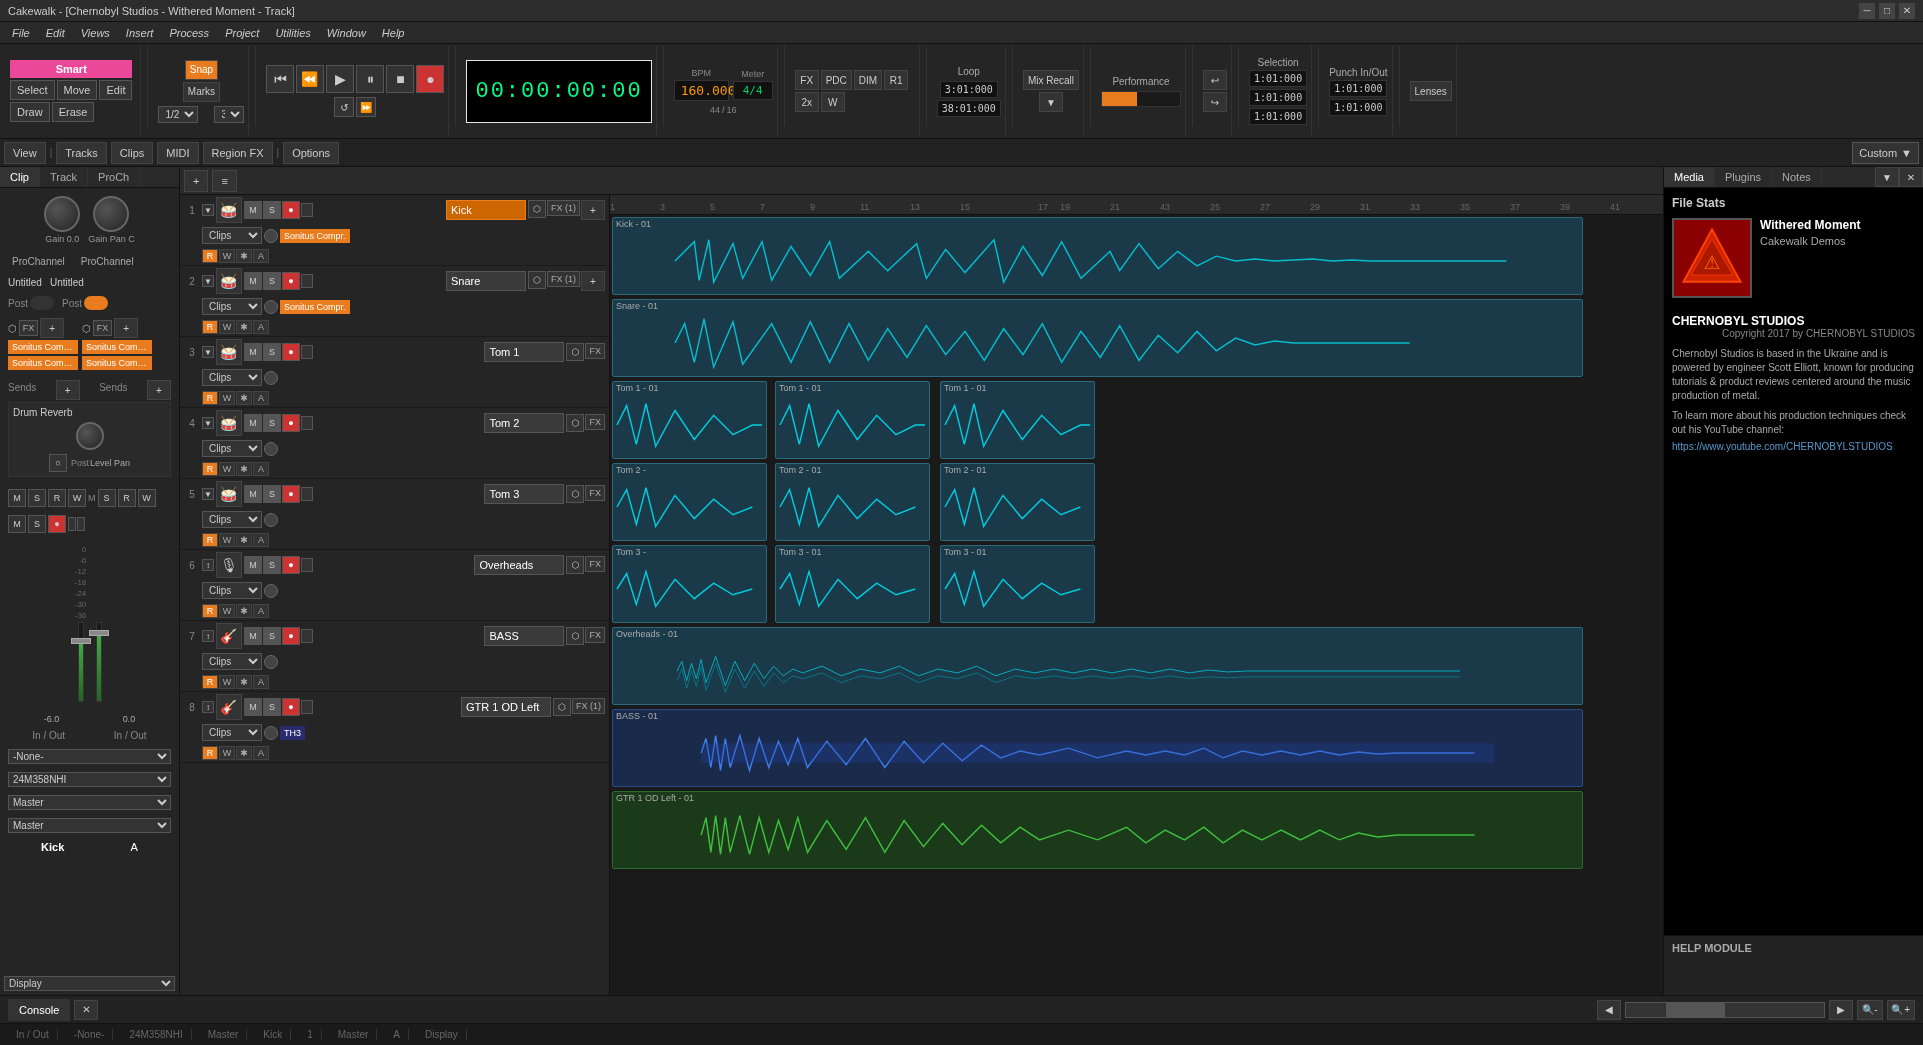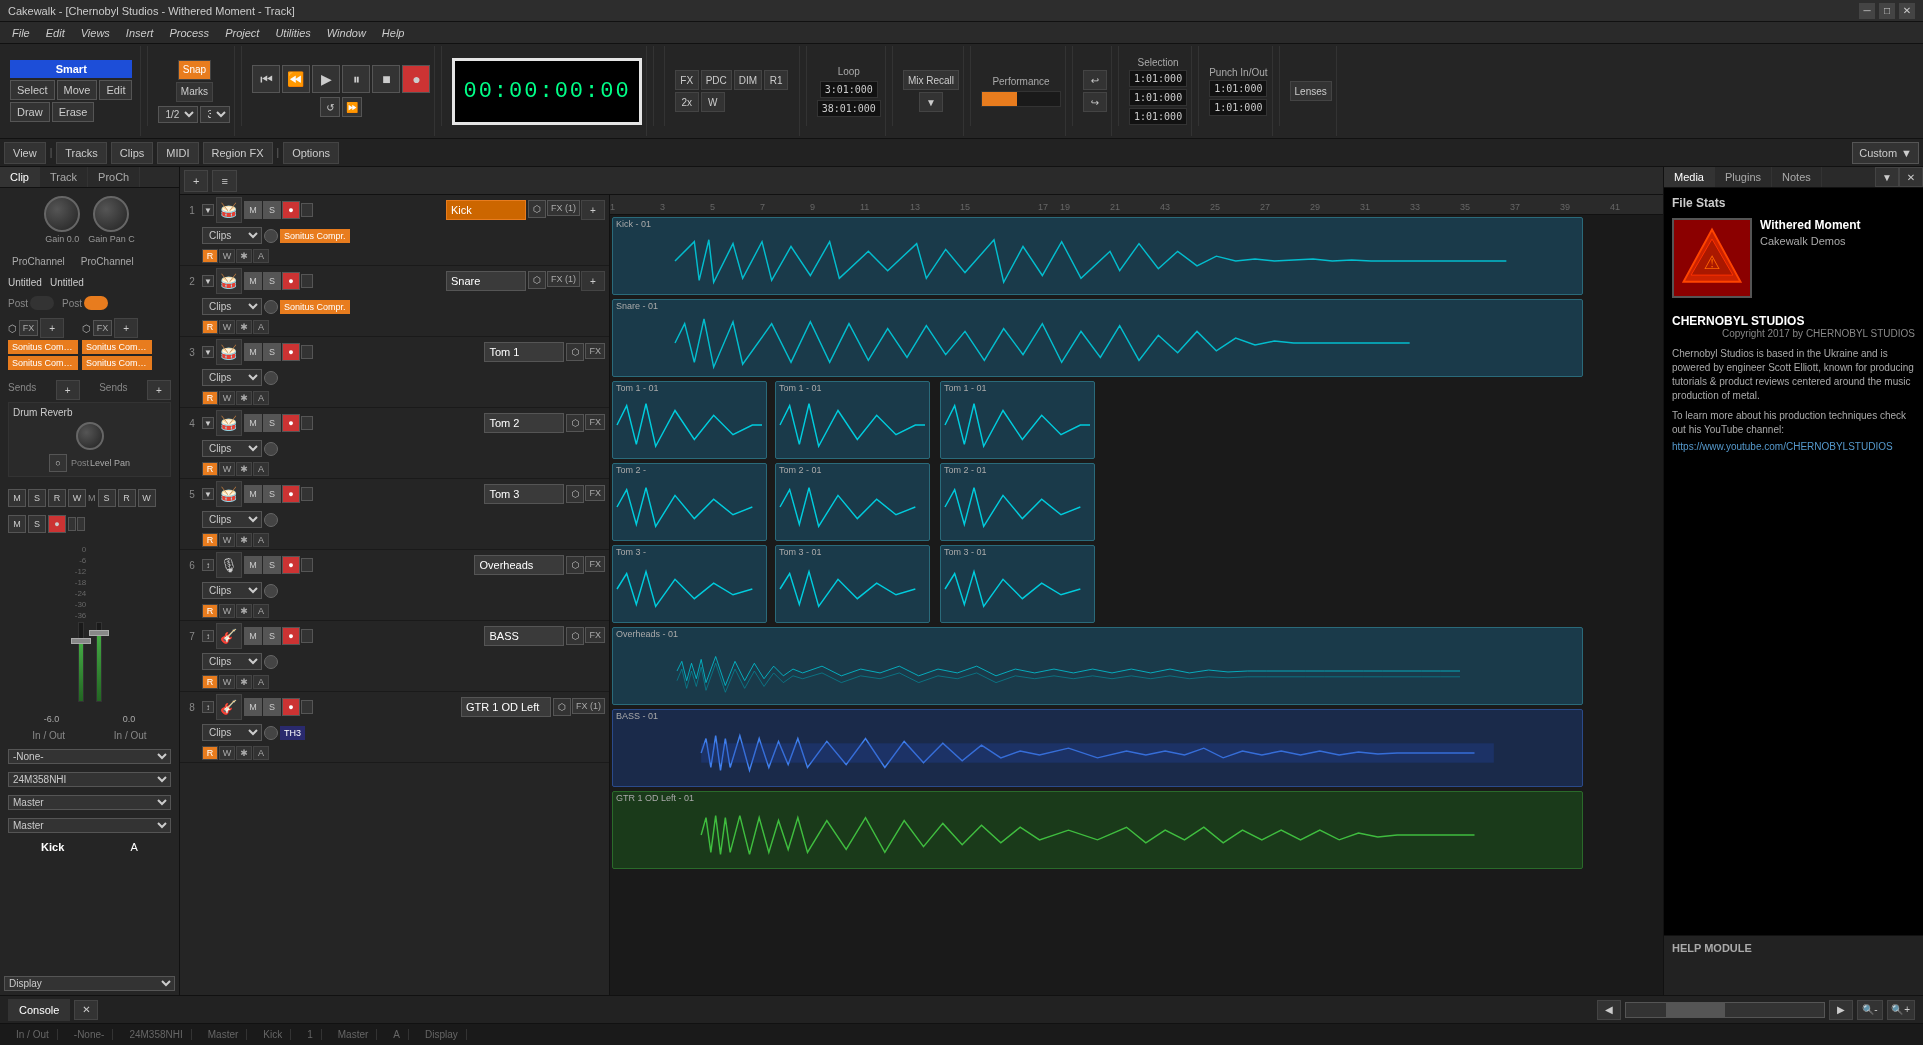--- a/index.html
+++ b/index.html
@@ -86,21 +86,21 @@
     }
     .toolbar-btn.active { background: #e87c1e; color: #fff; }
 
     
     .transport-time {
       background: #000;
       color: #00ff88;
       font-family: 'Courier New', monospace;
       font-size: 22px;
       padding: 18px 8px;
-      border: 3px solid #e5e5e5;
+      border: 1px solid #e5e5e5;
       letter-spacing: 2px;
     }
 
     
     #second-toolbar {
       height: 28px;
       background: #222;
       border-bottom: 1px solid #111;
       display: flex;
       align-items: center;
@@ -709,21 +709,21 @@
     }
 
     .left-top-buttons {
       display: flex;
       gap: 2px;
       padding: 4px;
       flex-wrap: wrap;
     }
 
     .smart-btn {
-      background: #1d4ed8;
+      background: #ec4899;
       border: none;
       color: #fff;
       padding: 3px 8px;
       font-size: 11px;
       cursor: pointer;
       font-weight: bold;
     }
 
     .tool-btn {
       background: #333;
@@ -773,21 +773,21 @@
         <button class="tool-btn">Erase</button>
       </div>
     </div>
   </div>
 
   <div class="toolbar-separator"></div>
 
   <div class="toolbar-group">
     <button class="toolbar-btn active">Snap</button>
     <button class="toolbar-btn">Marks</button>
-    <div style="display:flex; gap:2px; margin-top:2px;">
+    <div style="display:flex; gap:16px; margin-top:2px;">
       <select class="clips-dropdown" style="width:40px;">
         <option>1/2</option><option>1/4</option><option>1/8</option>
       </select>
       <select class="clips-dropdown" style="width:30px;">
         <option>3</option><option>1</option><option>2</option>
       </select>
     </div>
   </div>
 
   <div class="toolbar-separator"></div>
@@ -808,20 +808,37 @@
   </div>
 
   <div class="toolbar-separator"></div>
 
   <div class="toolbar-group">
     <div class="transport-time">00:00:00:00</div>
   </div>
 
   <div class="toolbar-separator"></div>
 
+  <div class="toolbar-group">
+    <div style="display:flex; gap:4px; align-items:center;">
+      <div style="display:flex; flex-direction:column; align-items:center; gap:2px;">
+        <span style="font-size:9px; color:#888;">BPM</span>
+        <div class="bpm-display">160.000</div>
+      </div>
+      <div style="display:flex; flex-direction:column; align-items:center; gap:2px;">
+        <span style="font-size:9px; color:#888;">Meter</span>
+        <div class="meter-display">4/4</div>
+      </div>
+    </div>
+    <div style="display:flex; gap:2px; margin-top:2px;">
+      <span style="font-size:9px; color:#888;">44</span>
+      <span style="font-size:9px; color:#888;">/</span>
+      <span style="font-size:9px; color:#888;">16</span>
+    </div>
+  </div>
 
   <div class="toolbar-separator"></div>
 
   <div class="toolbar-group">
     <div style="display:flex; gap:2px; flex-wrap:wrap; max-width:120px;">
       <button class="toolbar-btn">FX</button>
       <button class="toolbar-btn">PDC</button>
       <button class="toolbar-btn">DIM</button>
       <button class="toolbar-btn">R1</button>
       <button class="toolbar-btn">2x</button>

